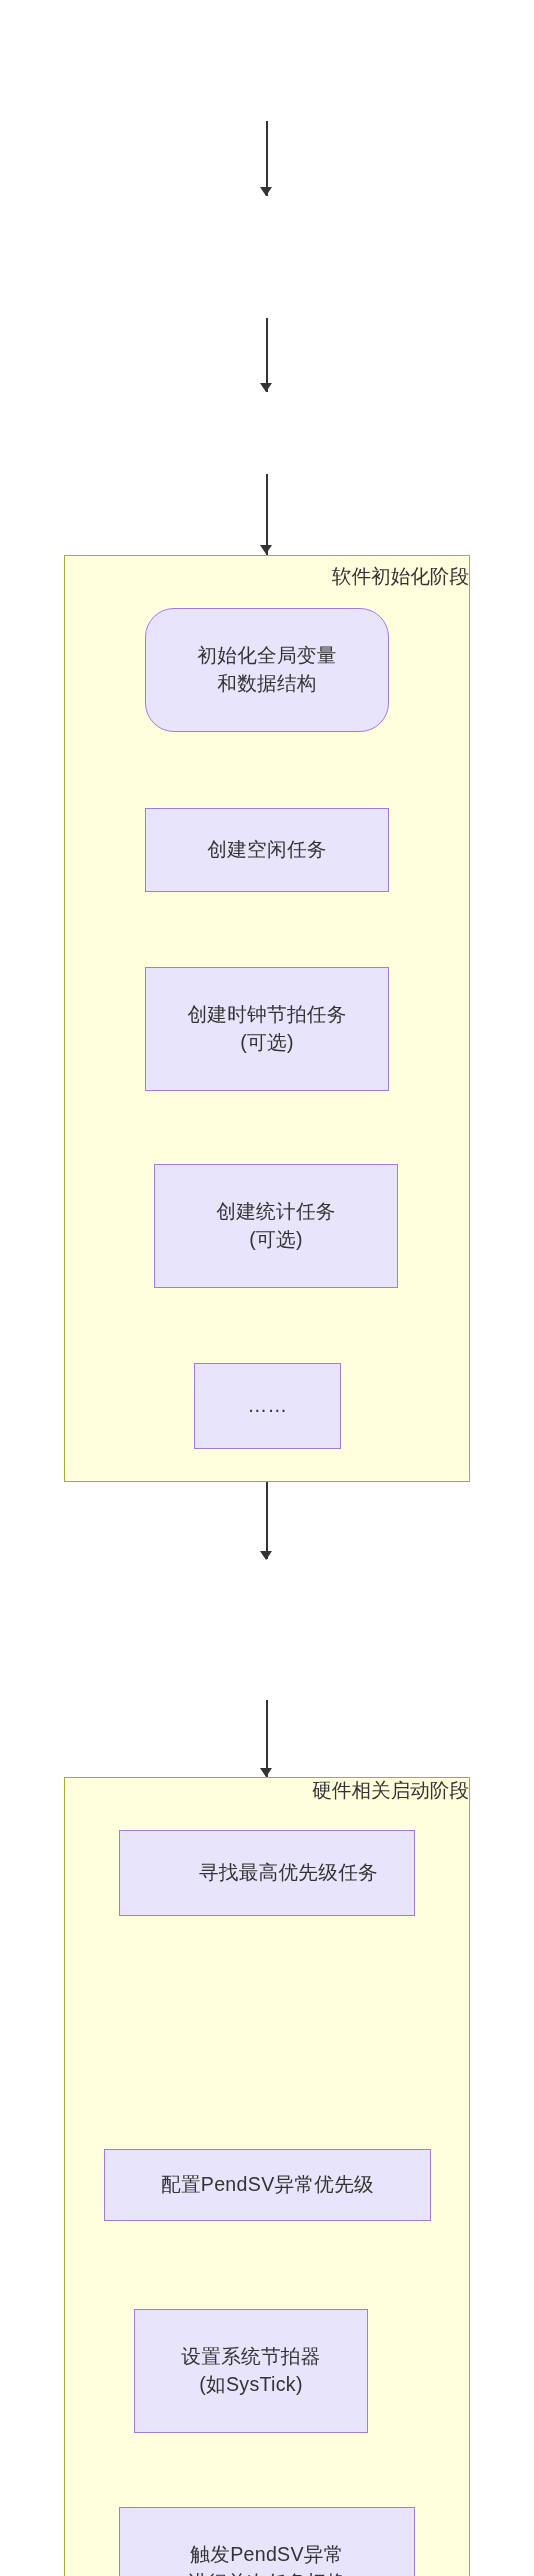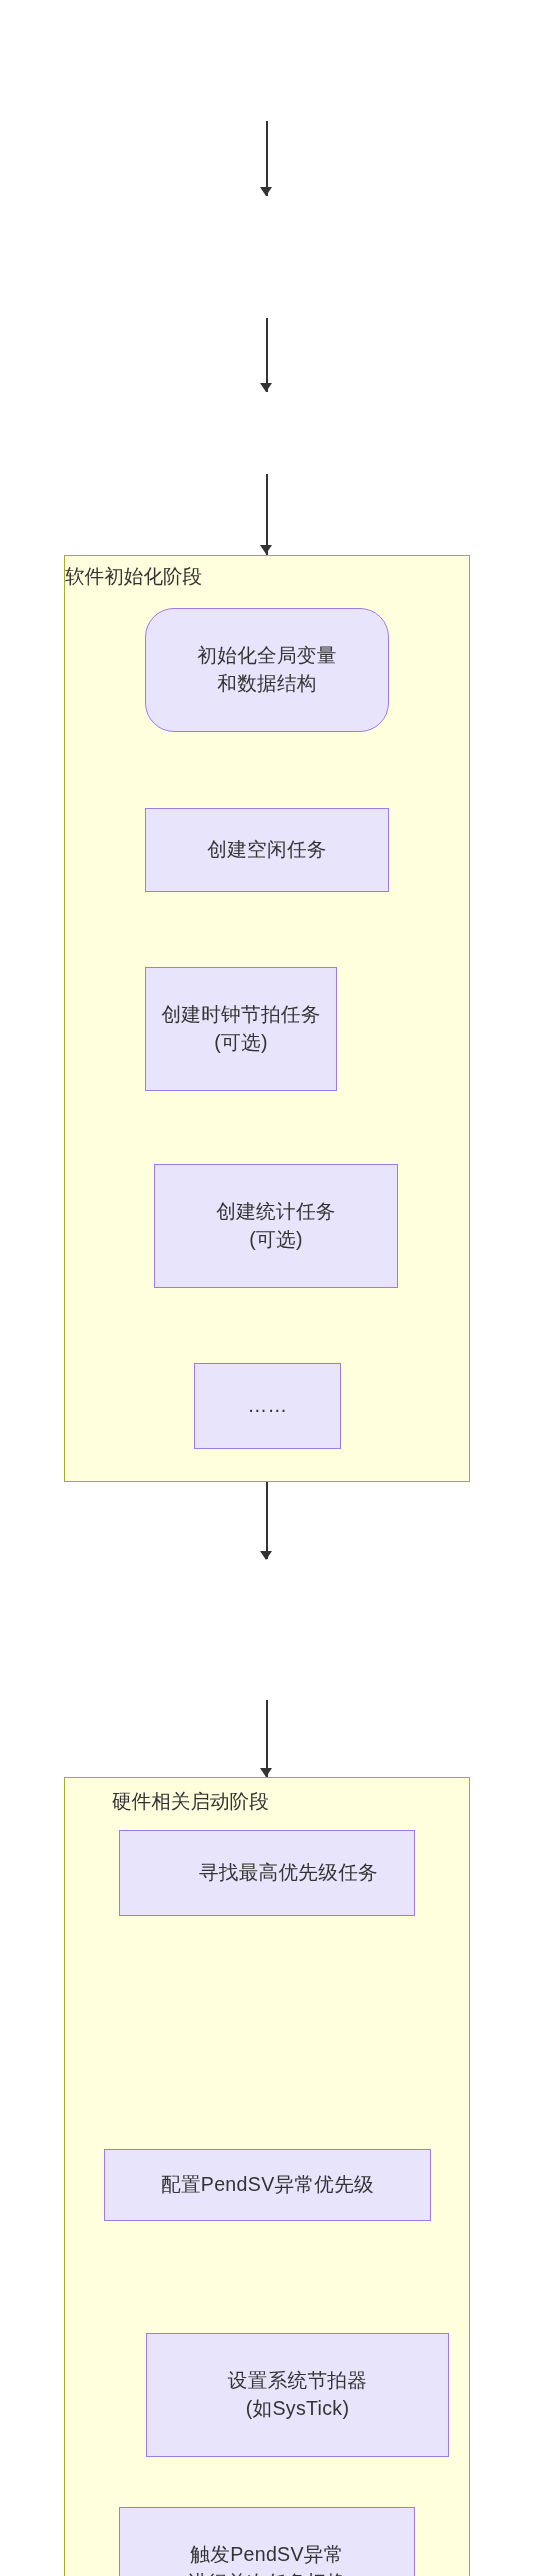--- a/index.html
+++ b/index.html
@@ -42,21 +42,21 @@
   .cluster {
     position: absolute;
     box-sizing: border-box;
     background: #ffffde;
     border: 1.5px solid #aaaa33;
   }
   .cluster-title {
     position: absolute;
     left: 0;
     right: 0;
-    text-align: left;
+    text-align: right;
     font-size: 19.6px;
     line-height: 1.2;
     color: #333333;
     white-space: nowrap;
   }
 
   
   .edge-line {
     position: absolute;
     width: 1.5px;
@@ -87,44 +87,44 @@
 
   <div class="cluster" style="left:64px; top:555px; width:406px; height:927px;">
     <div class="cluster-title" style="top:9.3px;">软件初始化阶段</div>
   </div>
 
   <div class="node" style="left:145px; top:608px; width:244px; height:124px;border-radius:29px;">初始化全局变量
 和数据结构</div>
 
   <div class="node" style="left:145px; top:808px; width:244px; height:84px;">创建空闲任务</div>
 
-  <div class="node" style="left:145px; top:967px; width:192px; height:124px;">创建时钟节拍任务
+  <div class="node" style="left:145px; top:967px; width:244px; height:124px;">创建时钟节拍任务
 (可选)</div>
 
   <div class="node" style="left:154px; top:1164px; width:244px; height:124px;">创建统计任务
 (可选)</div>
 
   <div class="node" style="left:194px; top:1363px; width:147px; height:86px;">……</div>
 
   <div class="edge-line" style="left:266px; top:1482px; height:77px;"></div>
   <div class="edge-head" style="left:260px; top:1551px;"></div>
 
 
   <div class="edge-line" style="left:266px; top:1700px; height:77px;"></div>
   <div class="edge-head" style="left:260px; top:1768px;"></div>
 
   <div class="cluster" style="left:64px; top:1777px; width:406px; height:938px;">
-    <div class="cluster-title" style="top:12px;padding-left:47px;">硬件相关启动阶段</div>
+    <div class="cluster-title" style="top:1px;padding-left:47px;">硬件相关启动阶段</div>
   </div>
 
   <div class="node" style="left:119px; top:1830px; width:296px; height:86px;padding-left:48px;">寻找最高优先级任务</div>
 
 
   <div class="node" style="left:104px; top:2149px; width:327px; height:72px;">配置PendSV异常优先级</div>
 
-  <div class="node" style="left:146px; top:2309px; width:303px; height:124px;margin-top:24px;">设置系统节拍器
+  <div class="node" style="left:134px; top:2309px; width:234px; height:124px;">设置系统节拍器
 (如SysTick)</div>
 
   <div class="node" style="left:119px; top:2507px; width:296px; height:124px;">触发PendSV异常
 进行首次任务切换</div>
 
 </div>
 
 
 </body></html>

